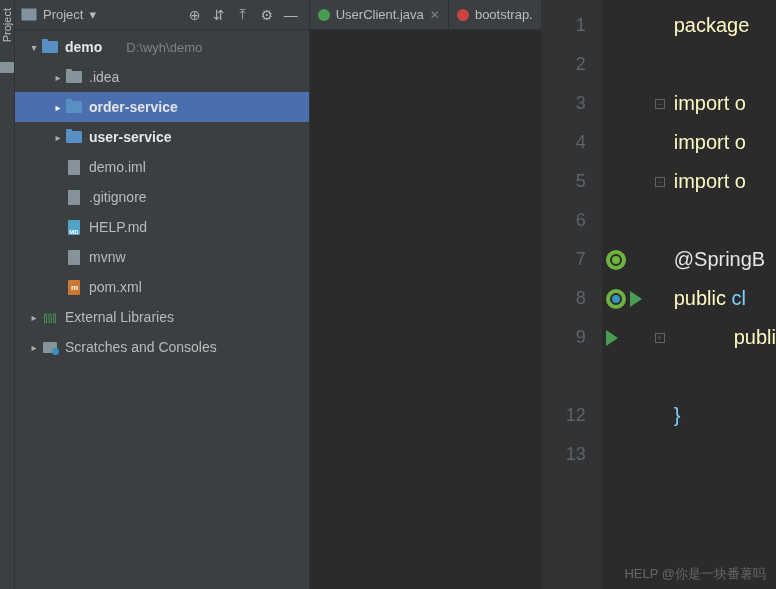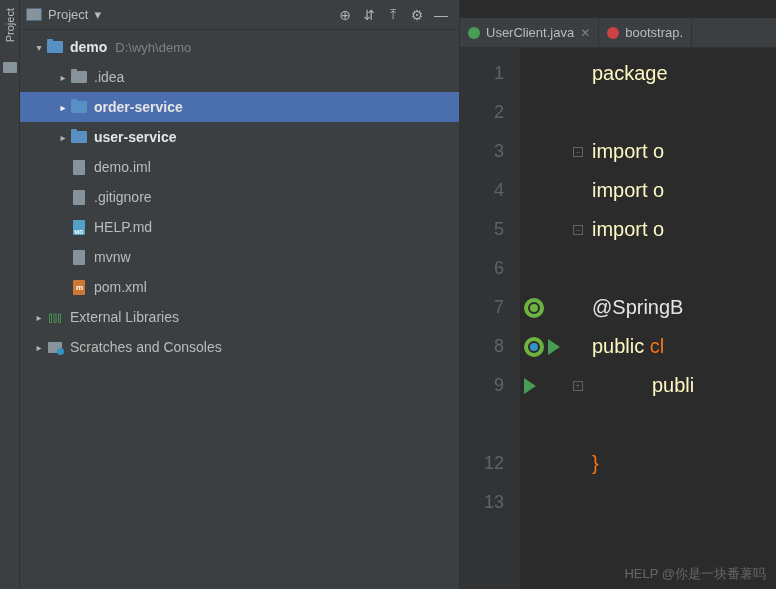--- a/index.html
+++ b/index.html
@@ -26,23 +26,23 @@
 .file-icon { width: 12px; height: 15px; background: #87939a; border-radius: 1px; position: relative; }
 .file-icon.md { background: #52a1c7; }
 .file-icon.xml { background: #cc7832; }
 .file-icon.sh { background: #87939a; }
 .md-badge { font-size: 6px; color: white; position: absolute; bottom: 0; left: 0; right: 0; text-align: center; font-weight: bold; }
 .lib-icon { color: #499c54; font-size: 14px; }
 .scratch-icon { display: flex; align-items: center; position: relative; }
 .scratch-icon .f { width: 14px; height: 11px; background: #87939a; border-radius: 1px; }
 .scratch-icon .dot { width: 7px; height: 7px; background: #3592c4; border-radius: 50%; position: absolute; bottom: -2px; right: -2px; }
 .bold { color: #e5e5e5; font-weight: bold; }
-.path { color: #808080; font-size: 13px; margin-left: 8px; font-weight: normal; }
+.path { color: #808080; font-size: 13px; margin-left: 24px; font-weight: normal; }
 .m-label { position: absolute; font-size: 8px; color: white; font-weight: bold; top: 3px; left: 3px; }
-.editor-panel { flex: 1; background: #2b2b2b; display: flex; flex-direction: column; margin-top: 18px; }
+.editor-panel { flex: 1; background: #2b2b2b; display: flex; flex-direction: row; }
 .tabs { height: 30px; display: flex; align-items: center; background: #3c3f41; border-bottom: 1px solid #323232; }
 .tab { display: flex; align-items: center; height: 100%; padding: 0 8px; gap: 6px; font-size: 13px; color: #bbbbbb; border-right: 1px solid #323232; cursor: pointer; }
 .tab-icon { width: 12px; height: 12px; border-radius: 50%; }
 .tab-icon.interface { background: #499c54; }
 .tab-icon.yml { background: #cc4343; }
 .tab-close { font-size: 12px; color: #808080; cursor: pointer; }
 .editor { flex: 1; display: flex; font-family: 'Consolas', 'Monaco', monospace; font-size: 20px; position: relative; }
 .gutter { width: 60px; background: #313335; padding-top: 6px; }
 .gutter-num { height: 39px; text-align: right; padding-right: 16px; color: #606366; line-height: 39px; font-size: 18px; }
 .gutter-icons { width: 52px; padding-top: 6px; }
@@ -51,21 +51,21 @@
 .spring-icon { width: 20px; height: 20px; border-radius: 50%; background: #6db33f; position: relative; }
 .spring-icon::after { content: ''; position: absolute; width: 8px; height: 8px; border: 2px solid #2b2b2b; border-radius: 50%; top: 4px; left: 4px; }
 .spring-icon.c::after { background: #3592c4; }
 .fold { width: 10px; height: 10px; border: 1px solid #606366; color: #606366; font-size: 9px; line-height: 8px; text-align: center; }
 .fold-col { width: 12px; padding-top: 6px; }
 .fold-row { height: 39px; display: flex; align-items: center; justify-content: center; }
 .code { flex: 1; padding-top: 6px; padding-left: 8px; }
 .code-line { height: 39px; line-height: 39px; white-space: nowrap; }
 .kw { color: #fef9c3; }
 .ann { color: #e5e5e5; }
-.def { color: #f97316; }
+.def { color: #7dd3fc; }
 .watermark { position: absolute; bottom: 6px; right: 10px; font-size: 13px; color: #808080; opacity: 0.7; }
 </style>
 </head>
 <body>
 
 <div class="vertical-tab">
   <div class="vertical-label">Project</div>
   <div class="folder-mini"></div>
 </div>
 

